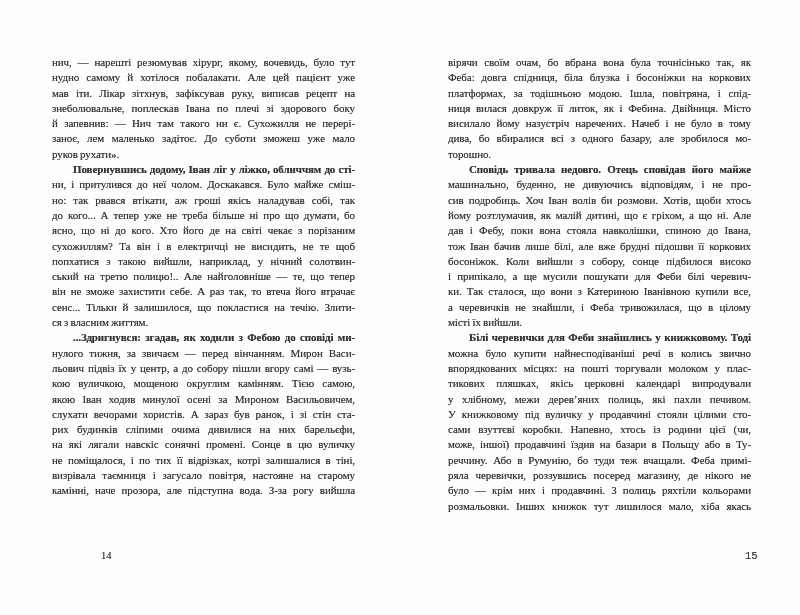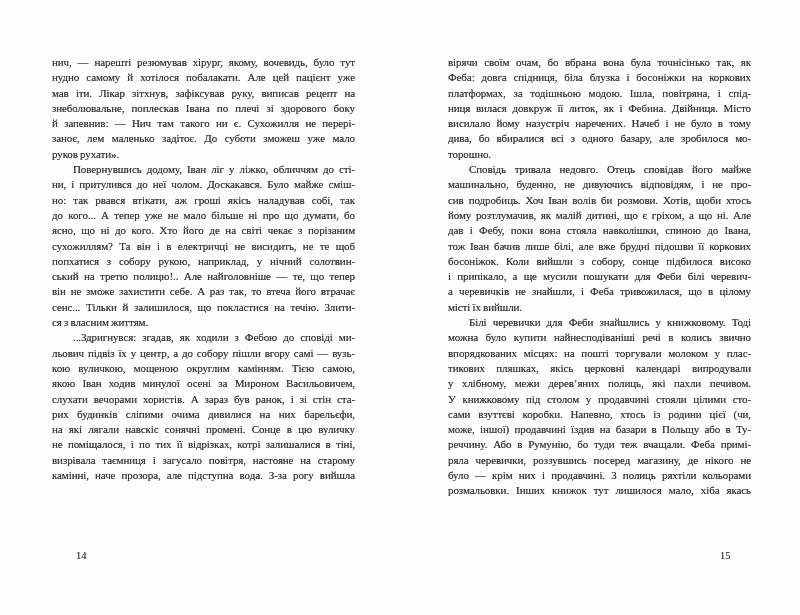--- a/index.html
+++ b/index.html
@@ -31,61 +31,63 @@
   .text-block.right { left: 448px; }
   .para { margin: 0; }
   .line {
     height: 15.3px;
     overflow: hidden;
     text-align: justify;
     text-align-last: justify;
     hyphens: none;
   }
   .para:not(.cont) .line:last-child { text-align-last: left; }
-  .para.indent .line:first-child { text-indent: 21px; }
+  .para.indent .line:first-child { text-indent: 21px; font-weight: bold; }
   .page-number {
     position: absolute;
     top: 549px;
     font-size: 10.5px;
     line-height: 14px;
     color: #3a3834;
     text-shadow: 0 0 0.4px rgba(58,56,52,0.6);
+    margin-left: 25px;
   }
   .page-number.left  { left: 76px;  }
-  .page-number.right { left: 720px; }
+  .page-number.right { left: 720px; font-family: Liberation Mono, monospace; }
 </style>
 </head>
 <body style="background: rgb(254, 254, 254);">
 
 <div class="book" style="color: rgb(52, 50, 47);">
   <div class="text-block left">
       <div class="para">
         <div class="line">нич, — нарешті резюмував хірург, якому, вочевидь, було тут</div>
         <div class="line">нудно самому й хотілося побалакати. Але цей пацієнт уже</div>
         <div class="line">мав іти. Лікар зітхнув, зафіксував руку, виписав рецепт на</div>
         <div class="line">знеболювальне, поплескав Івана по плечі зі здорового боку</div>
         <div class="line">й запевнив: — Нич там такого ни є. Сухожилля не перері-</div>
         <div class="line">заноє, лем маленько задітоє. До суботи зможеш уже мало</div>
         <div class="line">руков рухати».</div>
       </div>
       <div class="para indent">
         <div class="line">Повернувшись додому, Іван ліг у ліжко, обличчям до сті-</div>
         <div class="line">ни, і притулився до неї чолом. Доскакався. Було майже сміш-</div>
         <div class="line">но: так рвався втікати, аж гроші якісь наладував собі, так</div>
-        <div class="line">до кого... А тепер уже не мало більше ні про що думати, бо</div>
+        <div class="line">до кого... А тепер уже не треба більше ні про що думати, бо</div>
         <div class="line">ясно, що ні до кого. Хто його де на світі чекає з порізаним</div>
         <div class="line">сухожиллям? Та він і в електричці не висидить, не те щоб</div>
-        <div class="line">попхатися з собору рукою, наприклад, у нічний солотвин-</div>
+        <div class="line">попхатися з такою вийшли, наприклад, у нічний солотвин-</div>
         <div class="line">ський на третю полицю!.. Але найголовніше — те, що тепер</div>
         <div class="line">він не зможе захистити себе. А раз так, то втеча його втрачає</div>
         <div class="line">сенс... Тільки й залишилося, що покластися на течію. Злити-</div>
         <div class="line">ся з власним життям.</div>
       </div>
       <div class="para indent cont">
         <div class="line">...Здригнувся: згадав, як ходили з Фебою до сповіді ми-</div>
+        <div class="line">нулого тижня, за звичаєм — перед вінчанням. Мирон Васи-</div>
         <div class="line">льович підвіз їх у центр, а до собору пішли вгору самі — вузь-</div>
         <div class="line">кою вуличкою, мощеною округлим камінням. Тією самою,</div>
         <div class="line">якою Іван ходив минулої осені за Мироном Васильовичем,</div>
         <div class="line">слухати вечорами хористів. А зараз був ранок, і зі стін ста-</div>
         <div class="line">рих будинків сліпими очима дивилися на них барельєфи,</div>
         <div class="line">на які лягали навскіс сонячні промені. Сонце в цю вуличку</div>
         <div class="line">не поміщалося, і по тих її відрізках, котрі залишалися в тіні,</div>
         <div class="line">визрівала таємниця і загусало повітря, настояне на старому</div>
         <div class="line">камінні, наче прозора, але підступна вода. З-за рогу вийшла</div>
       </div>
@@ -102,30 +104,31 @@
       </div>
       <div class="para indent">
         <div class="line">Сповідь тривала недовго. Отець сповідав його майже</div>
         <div class="line">машинально, буденно, не дивуючись відповідям, і не про-</div>
         <div class="line">сив подробиць. Хоч Іван волів би розмови. Хотів, щоби хтось</div>
         <div class="line">йому розтлумачив, як малій дитині, що є гріхом, а що ні. Але</div>
         <div class="line">дав і Фебу, поки вона стояла навколішки, спиною до Івана,</div>
         <div class="line">тож Іван бачив лише білі, але вже брудні підошви її коркових</div>
         <div class="line">босоніжок. Коли вийшли з собору, сонце підбилося високо</div>
         <div class="line">і припікало, а ще мусили пошукати для Феби білі черевич-</div>
+        <div class="line">ки. Так сталося, що вони з Катериною Іванівною купили все,</div>
         <div class="line">а черевичків не знайшли, і Феба тривожилася, що в цілому</div>
         <div class="line">місті їх вийшли.</div>
       </div>
       <div class="para indent cont">
         <div class="line">Білі черевички для Феби знайшлись у книжковому. Тоді</div>
         <div class="line">можна було купити найнесподіваніші речі в колись звично</div>
         <div class="line">впорядкованих місцях: на пошті торгували молоком у плас-</div>
         <div class="line">тикових пляшках, якісь церковні календарі випродували</div>
         <div class="line">у хлібному, межи дерев’яних полиць, які пахли печивом.</div>
-        <div class="line">У книжковому під столом у продавчині стояли цілими сто-</div>
+        <div class="line">У книжковому під вуличку у продавчині стояли цілими сто-</div>
         <div class="line">сами взуттєві коробки. Напевно, хтось із родини цієї (чи,</div>
         <div class="line">може, іншої) продавчині їздив на базари в Польщу або в Ту-</div>
         <div class="line">реччину. Або в Румунію, бо туди теж вчащали. Феба примі-</div>
         <div class="line">ряла черевички, роззувшись посеред магазину, де нікого не</div>
         <div class="line">було — крім них і продавчині. З полиць ряхтіли кольорами</div>
         <div class="line">розмальовки. Інших книжок тут лишилося мало, хіба якась</div>
       </div>
     </div>
   <div class="page-number left">14</div>
   <div class="page-number right">15</div>

